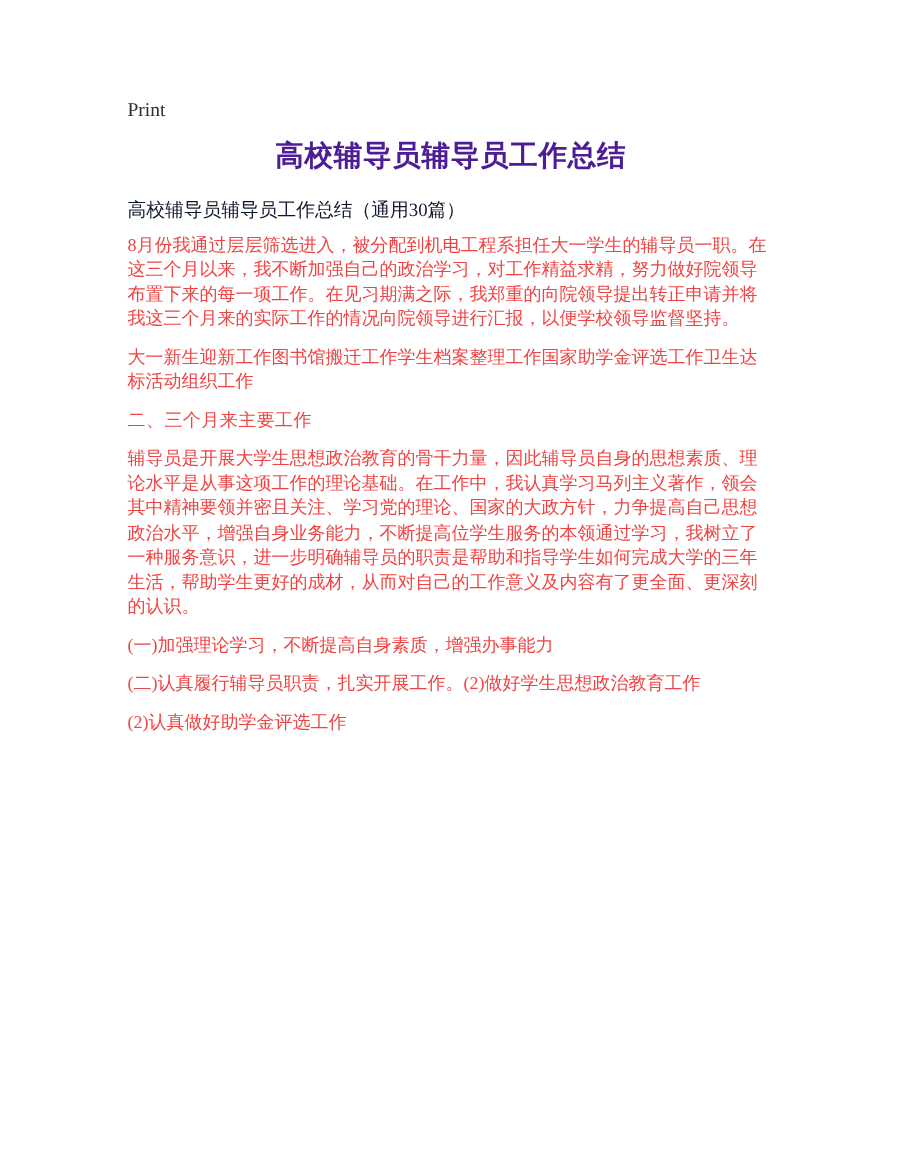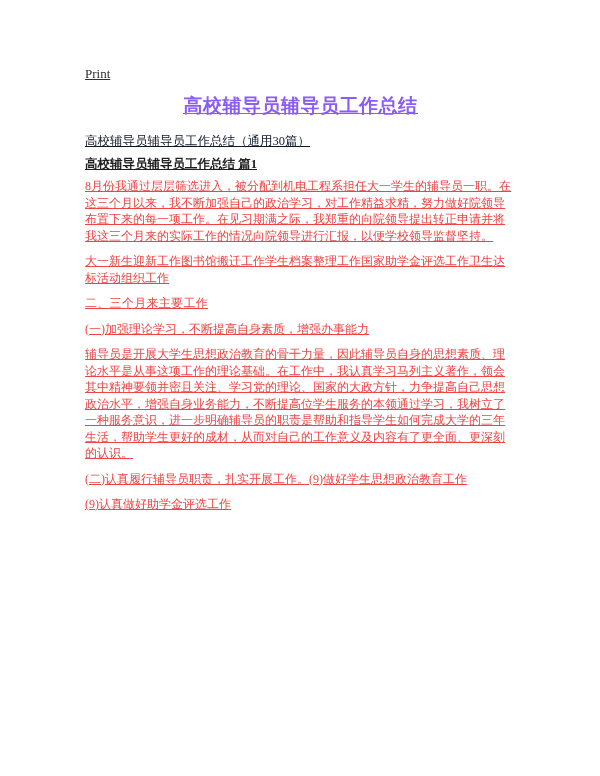--- a/index.html
+++ b/index.html
@@ -1,15 +1,15 @@
 <!DOCTYPE html>
 <html lang="zh"><head>
 <meta charset="utf-8">
 <style>
-  * { box-sizing: border-box; margin: 0; padding: 0; text-decoration: underline; }
+  * { box-sizing: border-box; margin: 0; padding: 0; }
   html, body { width: 600px; height: 776px; }
   body {
     background: #ffffff;
     font-family: "Liberation Serif", "DejaVu Serif", serif;
     color: #3a3a3a;
     overflow: hidden;
   }
   .page {
     width: 600px;
     height: 776px;
@@ -21,21 +21,21 @@
     line-height: 14px;
     color: #2f2f2f;
     margin-bottom: 13px;
     cursor: pointer;
     display: inline-block;
   }
   .doc-title {
     font-size: 19px;
     line-height: 24px;
     font-weight: bold;
-    color: #8b5cf6;
+    color: #4c1d95;
     text-align: center;
     margin-bottom: 15px;
     letter-spacing: 0.5px;
   }
   .doc-subtitle {
     font-size: 12.5px;
     line-height: 16.5px;
     color: #0f172a;
     margin-bottom: 6px;
   }
@@ -60,32 +60,31 @@
 <body>
 
 <div class="page">
 
   <span class="print-label">Print</span>
 
   <h1 class="doc-title">高校辅导员辅导员工作总结</h1>
 
   <div class="doc-subtitle">高校辅导员辅导员工作总结（通用30篇）</div>
 
-  <div class="heading-bold">高校辅导员辅导员工作总结 篇1</div>
 
   <p class="para">8月份我通过层层筛选进入，被分配到机电工程系担任大一学生的辅导员一职。在这三个月以来，我不断加强自己的政治学习，对工作精益求精，努力做好院领导布置下来的每一项工作。在见习期满之际，我郑重的向院领导提出转正申请并将我这三个月来的实际工作的情况向院领导进行汇报，以便学校领导监督坚持。</p>
 
 
 
   <p class="para">大一新生迎新工作图书馆搬迁工作学生档案整理工作国家助学金评选工作卫生达标活动组织工作</p>
 
   <div class="heading">二、三个月来主要工作</div>
 
+  <p class="para">辅导员是开展大学生思想政治教育的骨干力量，因此辅导员自身的思想素质、理论水平是从事这项工作的理论基础。在工作中，我认真学习马列主义著作，领会其中精神要领并密且关注、学习党的理论、国家的大政方针，力争提高自己思想政治水平，增强自身业务能力，不断提高位学生服务的本领通过学习，我树立了一种服务意识，进一步明确辅导员的职责是帮助和指导学生如何完成大学的三年生活，帮助学生更好的成材，从而对自己的工作意义及内容有了更全面、更深刻的认识。</p>
+
   <p class="para">(一)加强理论学习，不断提高自身素质，增强办事能力</p>
 
-  <p class="para">辅导员是开展大学生思想政治教育的骨干力量，因此辅导员自身的思想素质、理论水平是从事这项工作的理论基础。在工作中，我认真学习马列主义著作，领会其中精神要领并密且关注、学习党的理论、国家的大政方针，力争提高自己思想政治水平，增强自身业务能力，不断提高位学生服务的本领通过学习，我树立了一种服务意识，进一步明确辅导员的职责是帮助和指导学生如何完成大学的三年生活，帮助学生更好的成材，从而对自己的工作意义及内容有了更全面、更深刻的认识。</p>
-
-  <p class="para">(二)认真履行辅导员职责，扎实开展工作。(9)做好学生思想政治教育工作</p>
+  <p class="para">(二)认真履行辅导员职责，扎实开展工作。(2)做好学生思想政治教育工作</p>
 
 
-  <p class="para">(9)认真做好助学金评选工作</p>
+  <p class="para">(2)认真做好助学金评选工作</p>
 
 </div>
 
 </body></html>

